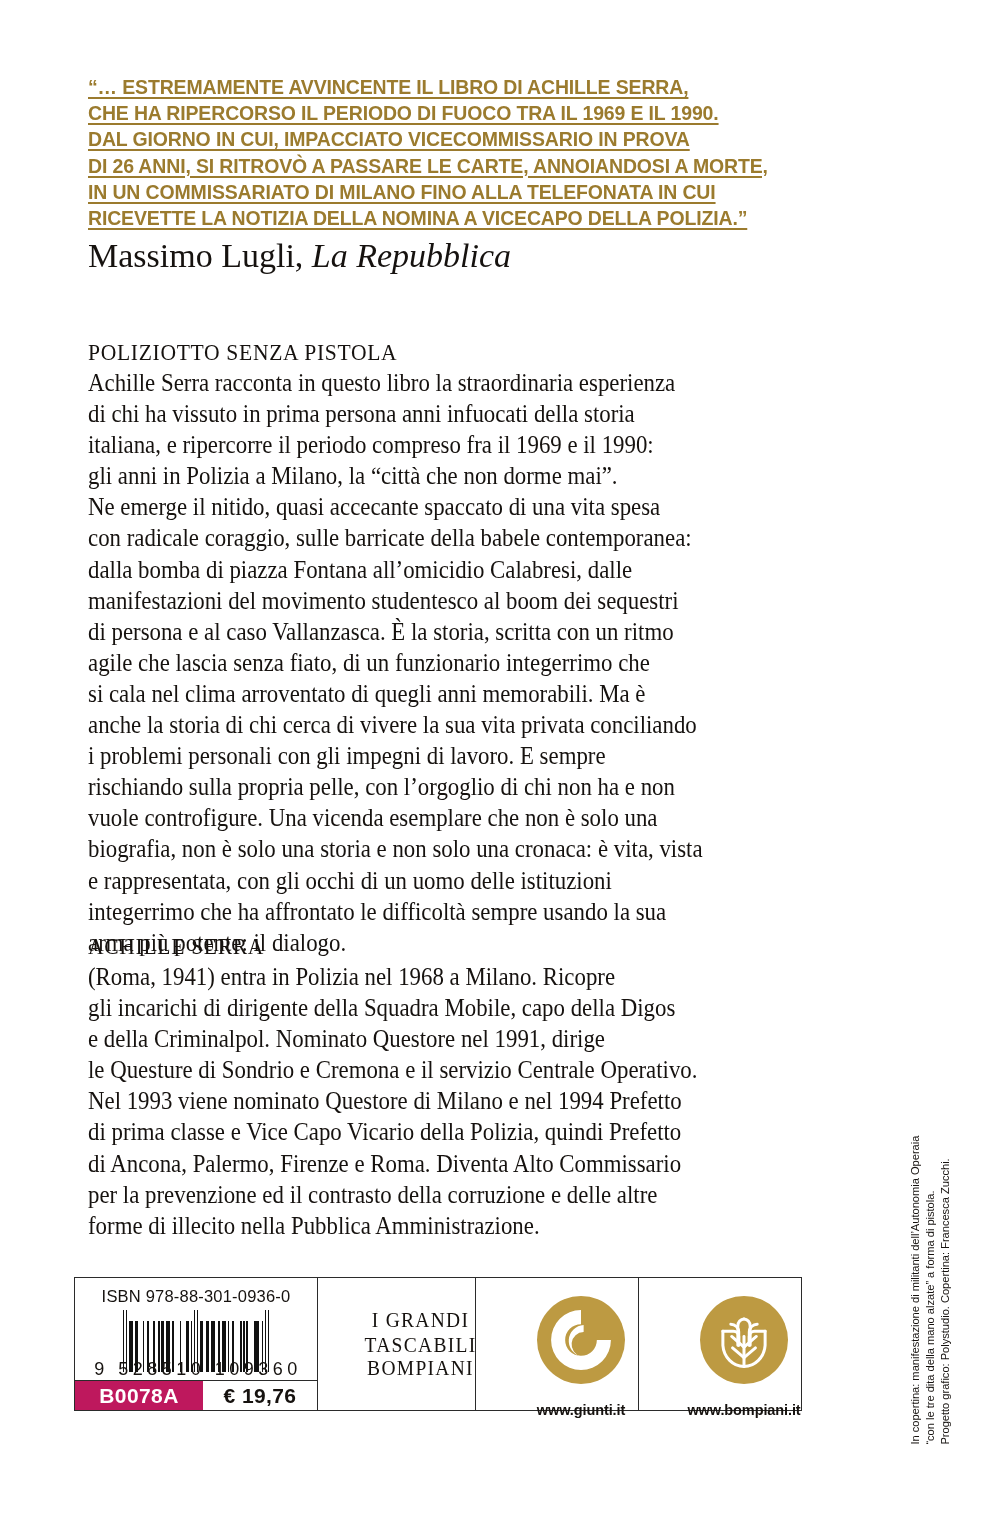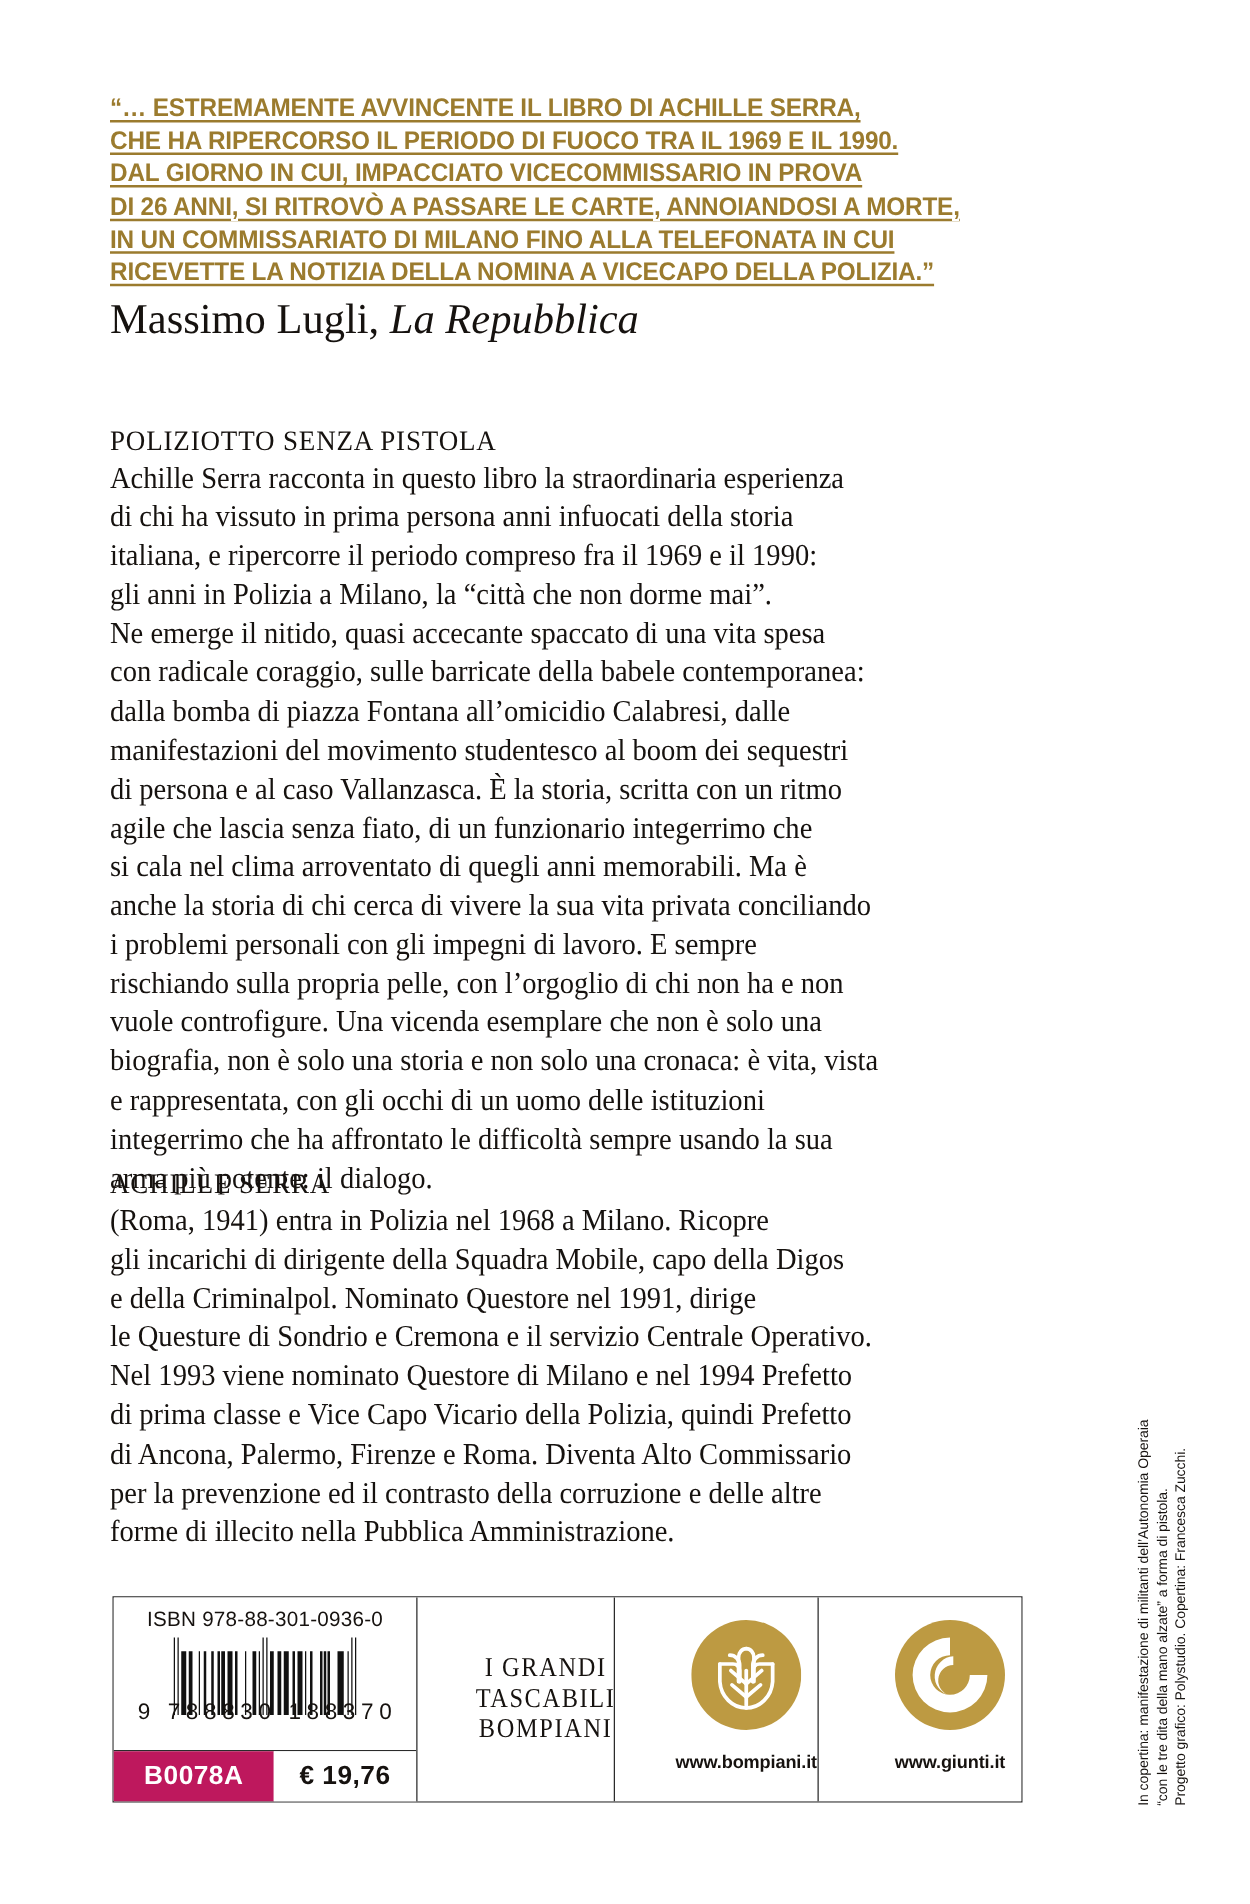--- a/index.html
+++ b/index.html
@@ -84,24 +84,24 @@
   .bio-block {
     position: absolute;
     left: 88px;
     top: 932px;
     width: 750px;
   }
 
   
   .bottom-bar {
     position: absolute;
-    left: 90px;
+    left: 74px;
     top: 1277px;
     width: 728px;
-    height: 165px;
+    height: 134px;
     display: flex;
     border: 1.4px solid #2b2b2b;
     box-sizing: border-box;
     background: #ffffff;
   }
   .bar-cell {
     position: relative;
     box-sizing: border-box;
     background: #ffffff;
   }
@@ -358,34 +358,45 @@
             <span style="width: 1.55px; height: 51px; background: rgb(17, 17, 17);"></span>
             <span style="width: 6.2px; height: 51px; background: transparent;"></span>
             <span style="width: 4.65px; height: 51px; background: rgb(17, 17, 17);"></span>
             <span style="width: 3.1px; height: 51px; background: transparent;"></span>
             <span style="width: 1.55px; height: 51px; background: rgb(17, 17, 17);"></span>
             <span style="width: 1.55px; height: 51px; background: transparent;"></span>
             <span style="width: 1.55px; height: 62px; background: rgb(17, 17, 17);"></span>
             <span style="width: 1.55px; height: 62px; background: transparent;"></span>
             <span style="width: 1.55px; height: 62px; background: rgb(17, 17, 17);"></span>
           </div>
-        <div class="barcode-digits">9 788830 188370</div>
+        <div class="barcode-digits">9 528510 109360</div>
       </div>
       <div class="price-row">
         <div class="code-box">B0078A</div>
         <div class="price-box">€ 19,76</div>
       </div>
     </div>
 
     <div class="bar-cell cell-imprint">
       <div class="imprint-text">
         <div>I  GRANDI</div>
         <div>TASCABILI</div>
         <div>BOMPIANI</div>
       </div>
+    </div>
+
+    <div class="bar-cell cell-logo">
+      <div class="logo-mark" id="giunti-mark">
+        <svg width="88" height="88" viewBox="0 0 100 100" aria-hidden="true">
+          <circle cx="50" cy="50" r="50" id="giunti-disc" fill="#bd9a42"></circle>
+          <path id="giunti-spiral" fill="#ffffff" d="M50 16 a34 34 0 1 0 34 34 h-16 a18 18 0 1 1 -18 -18 z
+                   M53 33 a18 18 0 0 0 -3 35.5 a14 14 0 0 1 3 -27.6 z"></path>
+        </svg>
+      </div>
+      <div class="logo-url">www.giunti.it</div>
     </div>
 
     <div class="bar-cell cell-logo">
       <div class="logo-mark" id="bompiani-mark">
         <svg width="88" height="88" viewBox="0 0 100 100" aria-hidden="true">
           <circle cx="50" cy="50" r="50" id="bomp-disc" fill="#bd9a42"></circle>
           <g fill="none" stroke="#ffffff" stroke-width="3.4" stroke-linecap="round" stroke-linejoin="round">
             <path d="M26 40 v16 a24 26 0 0 0 24 24 a24 26 0 0 0 24 -24 V40"></path>
             <path d="M26 40 h12 a6 6 0 0 1 6 6 v10"></path>
             <path d="M74 40 h-12 a6 6 0 0 0 -6 6 v10"></path>
@@ -396,31 +407,20 @@
             <path d="M50 80 V46"></path>
             <path d="M50 58 L36 46"></path>
             <path d="M50 58 L64 46"></path>
             <path d="M50 70 L37 59"></path>
             <path d="M50 70 L63 59"></path>
           </g>
         </svg>
       </div>
       <div class="logo-url">www.bompiani.it</div>
     </div>
-
-    <div class="bar-cell cell-logo">
-      <div class="logo-mark" id="giunti-mark">
-        <svg width="88" height="88" viewBox="0 0 100 100" aria-hidden="true">
-          <circle cx="50" cy="50" r="50" id="giunti-disc" fill="#bd9a42"></circle>
-          <path id="giunti-spiral" fill="#ffffff" d="M50 16 a34 34 0 1 0 34 34 h-16 a18 18 0 1 1 -18 -18 z
-                   M53 33 a18 18 0 0 0 -3 35.5 a14 14 0 0 1 3 -27.6 z"></path>
-        </svg>
-      </div>
-      <div class="logo-url">www.giunti.it</div>
-    </div>
   </div>
 
   <div class="credits">
     <div class="credits-inner">
       <div>In copertina: manifestazione di militanti dell’Autonomia Operaia</div>
       <div>“con le tre dita della mano alzate”  a forma di pistola.</div>
       <div>Progetto grafico: Polystudio.  Copertina: Francesca Zucchi.</div>
     </div>
   </div>
 

